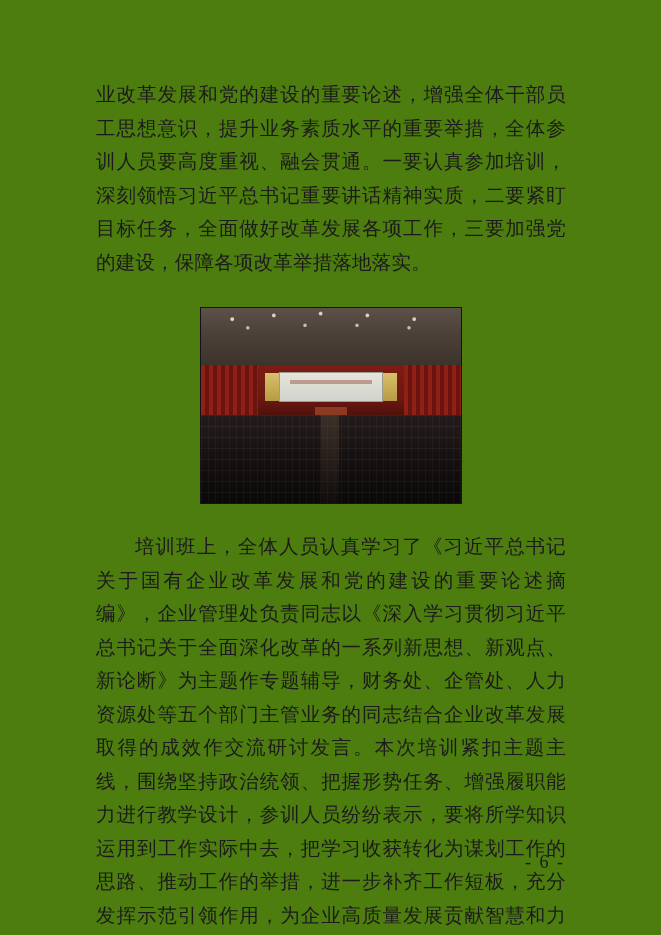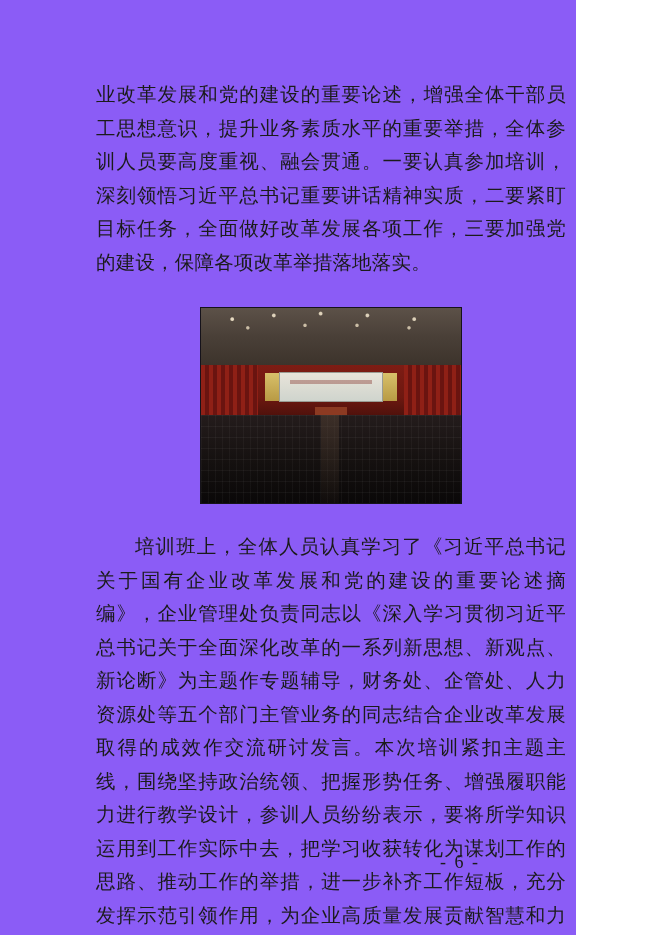--- a/index.html
+++ b/index.html
@@ -5,23 +5,23 @@
   html, body {
     margin: 0;
     padding: 0;
     background: #ffffff;
   }
   body {
     font-family: "Liberation Serif", "DejaVu Serif", serif;
   }
   .page {
     position: relative;
-    width: 576px;
+    width: 661px;
     height: 935px;
-    background: #8b5cf6;
+    background: #4d7c0f;
     overflow: hidden;
     box-sizing: border-box;
   }
   .content {
     position: absolute;
     left: 96px;
     top: 78px;
     width: 470px;
   }
   .para {

